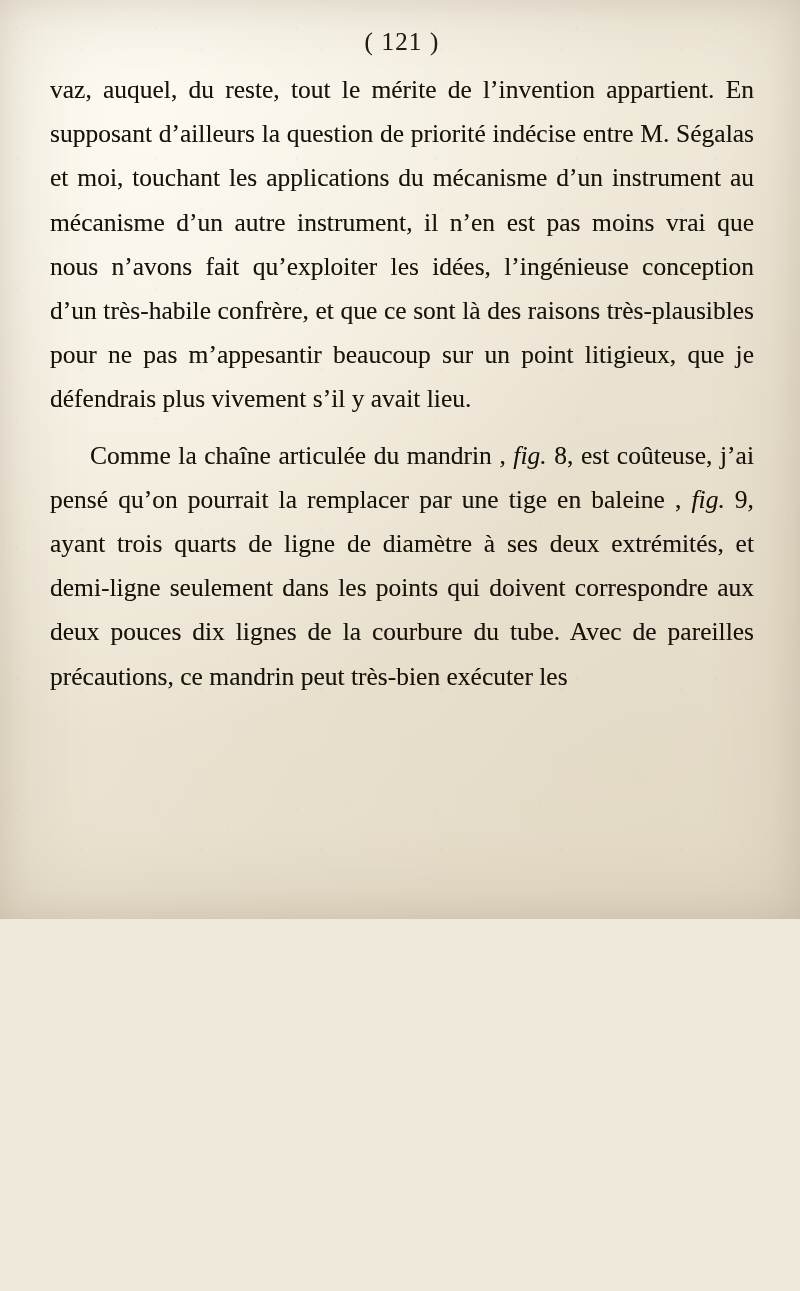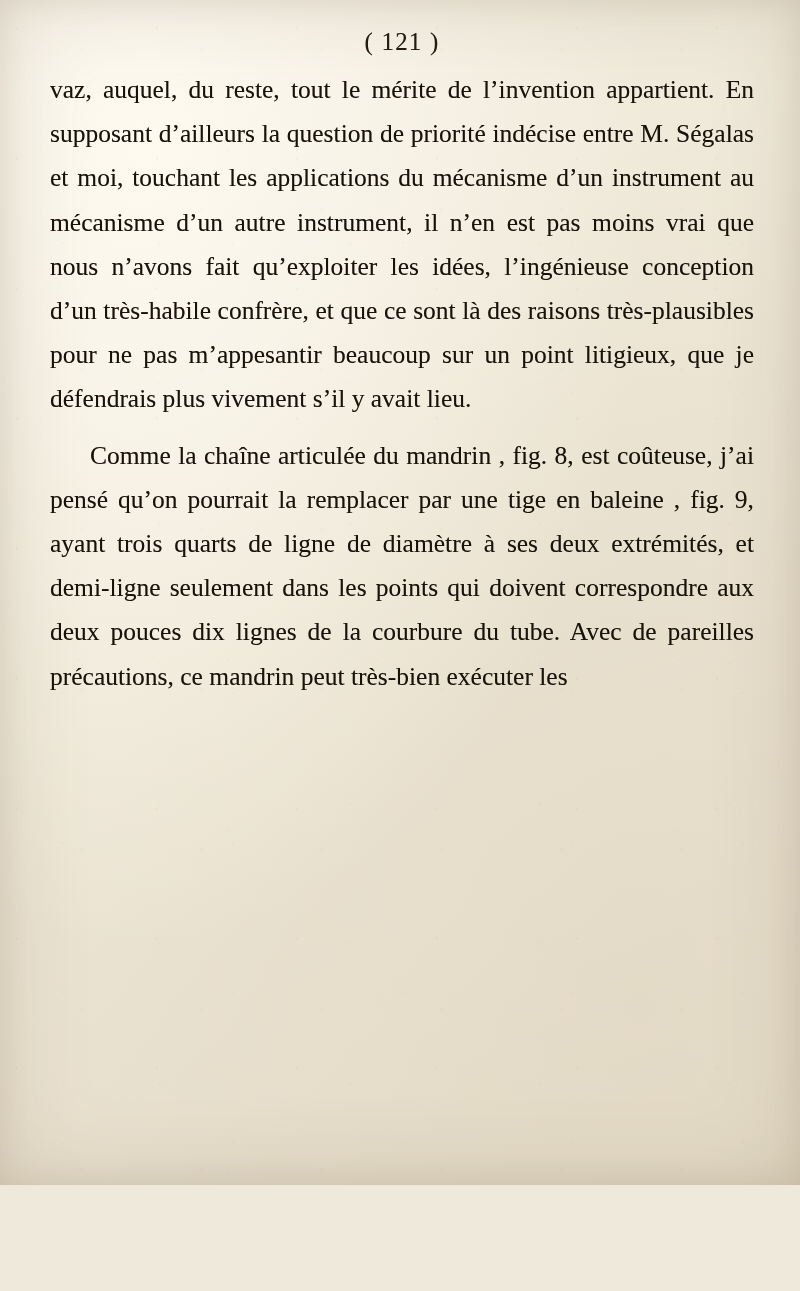--- a/index.html
+++ b/index.html
@@ -10,21 +10,21 @@
     width: 800px;
     height: 1291px;
     background: #efe9dc;
     font-family: "Liberation Serif", serif;
     color: #1c1710;
     overflow: hidden;
   }
   .page {
     position: relative;
     width: 800px;
-    height: 1185px;
+    height: 919px;
     background:
       radial-gradient(ellipse at 18% 12%, rgba(255,252,243,0.85) 0%, rgba(255,252,243,0) 55%),
       radial-gradient(ellipse at 80% 85%, rgba(226,216,196,0.7) 0%, rgba(226,216,196,0) 60%),
       linear-gradient(160deg, #f3eee1 0%, #eee7d7 40%, #e9e1cf 75%, #e4dcc7 100%);
   }
   .grain {
     position: absolute;
     inset: 0;
     pointer-events: none;
     opacity: 0.35;
@@ -63,20 +63,21 @@
     color: #17120a;
     -webkit-font-smoothing: antialiased;
   }
   .body-text p {
     margin: 12px;
   }
   .body-text p.indent {
     text-indent: 40px;
   }
   .ital {
+    font-style: italic;
   }
   
   .body-text, .page-number {
     text-shadow: 0 0 0.6px rgba(30,22,12,0.35);
   }
 </style>
 </head>
 <body>
 
 <div class="page">

